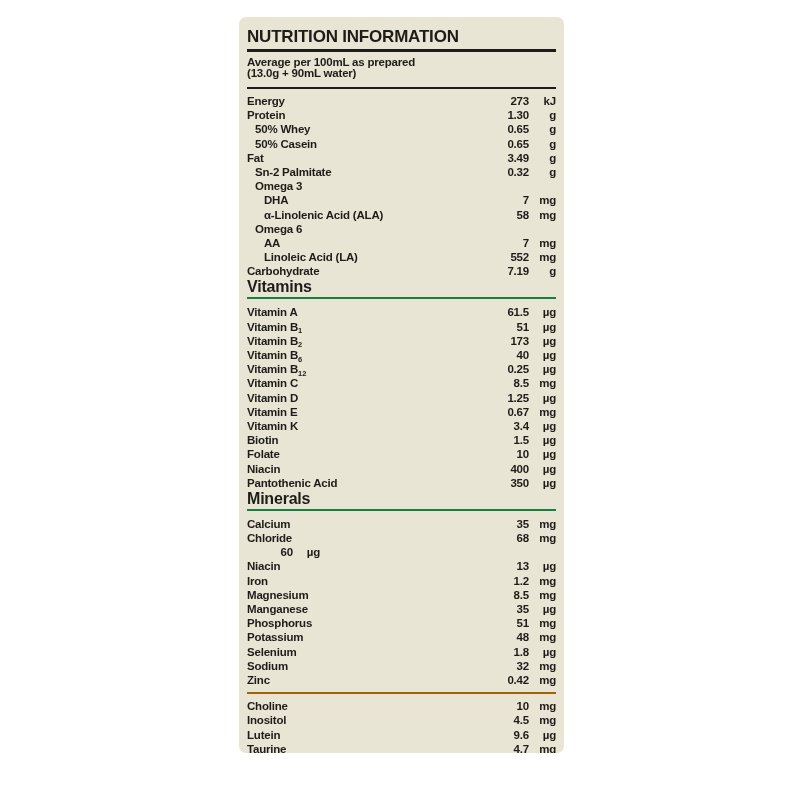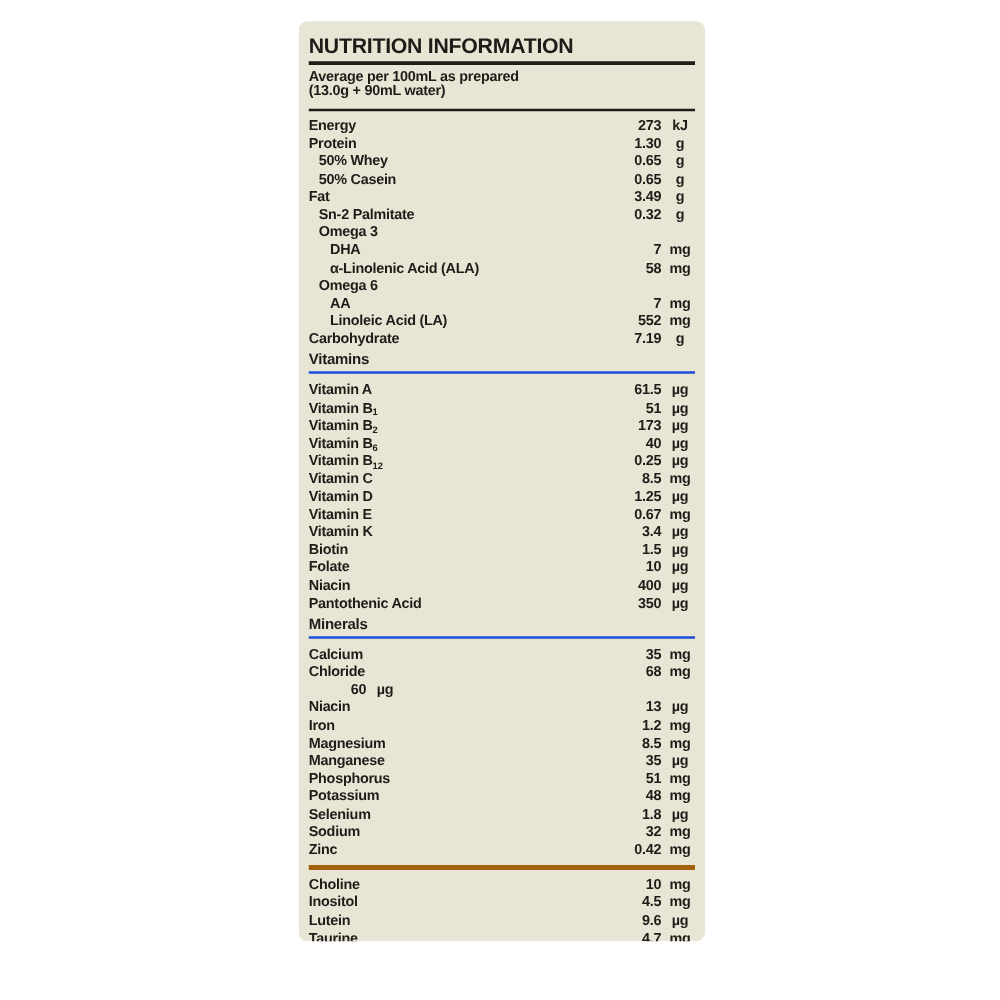--- a/index.html
+++ b/index.html
@@ -36,27 +36,27 @@
     margin-top: 5px;
     font-size: 11.5px;
     line-height: 11px;
     padding-bottom: 8px;
     border-bottom: 2px solid #1d1c18;
   }
   .section .rows { padding-top: 6px; }
   .section.first .rows { padding-top: 5px; }
   .sec-head {
     margin-top: 3px;
-    font-size: 12px;
+    font-size: 16px;
     line-height: 12px;
     padding-bottom: 4px;
-    border-bottom: 2px solid #1d4ed8;
+    border-bottom: 2px solid #15803d;
   }
   .section.topline {
-    border-top: 4px solid #a16207;
+    border-top: 2px solid #a16207;
     margin-top: 5px;
   }
   .section.topline .rows { padding-top: 5px; }
   .row {
     display: flex;
     align-items: baseline;
     height: 14.2px;
     line-height: 14.2px;
     font-size: 11.5px;
     white-space: nowrap;
@@ -72,21 +72,21 @@
     top: 2.5px;
     letter-spacing: 0;
   }
   .val {
     flex: 0 0 46px;
     text-align: right;
   }
   .unit {
     flex: 0 0 24px;
     margin-left: 3px;
-    text-align: center;
+    text-align: right;
   }
 </style>
 </head>
 <body style="background: rgb(255, 255, 255);">
 
 <div class="panel" style="background: rgb(233, 229, 213); color: rgb(29, 28, 24);">
   <div class="title">NUTRITION INFORMATION</div>
   <div class="subtitle">
     <div>Average per 100mL as prepared</div>
     <div>(13.0g + 90mL water)</div>

